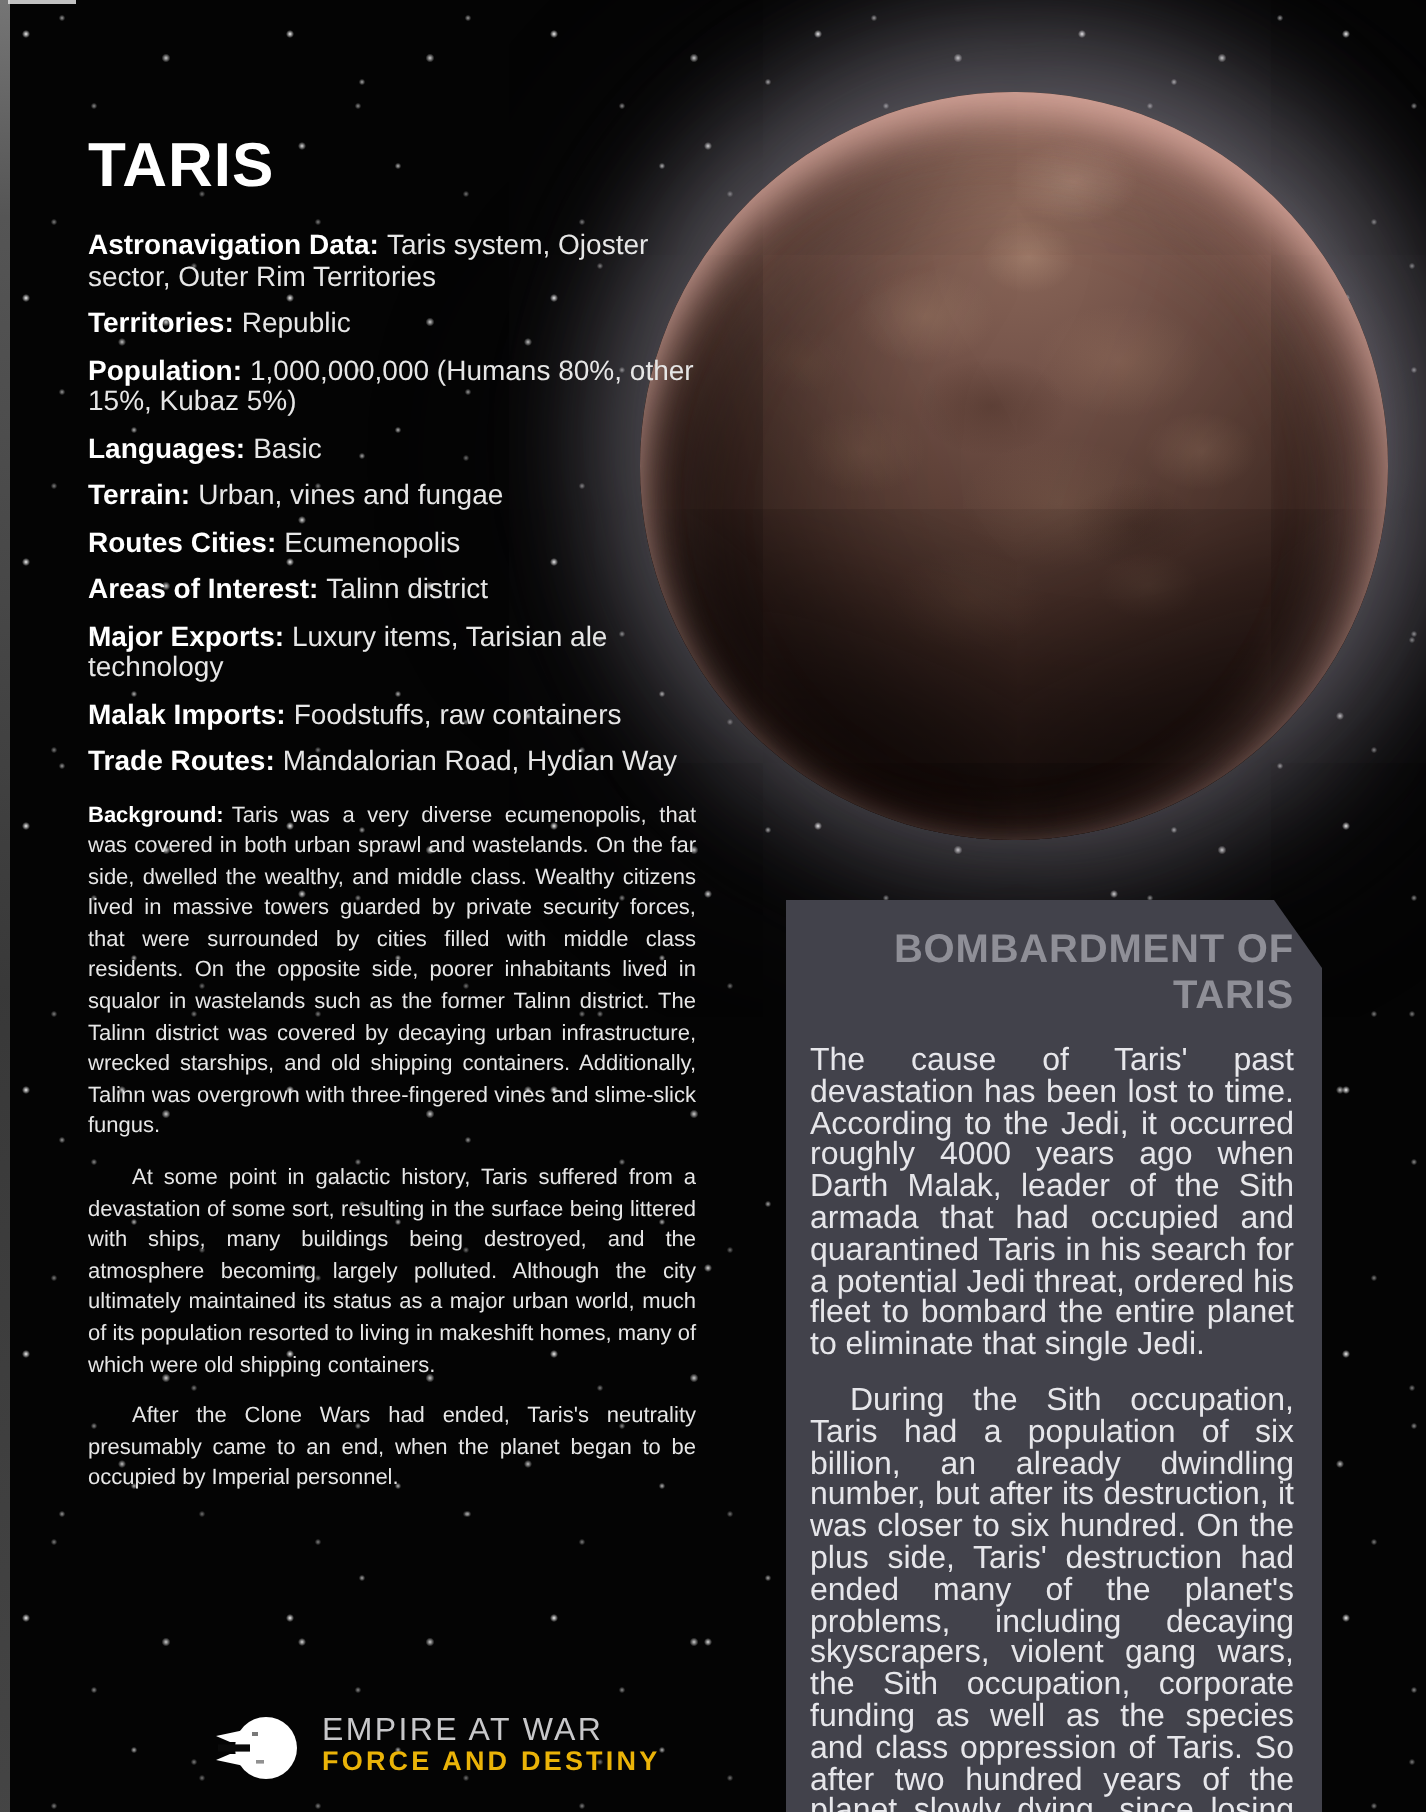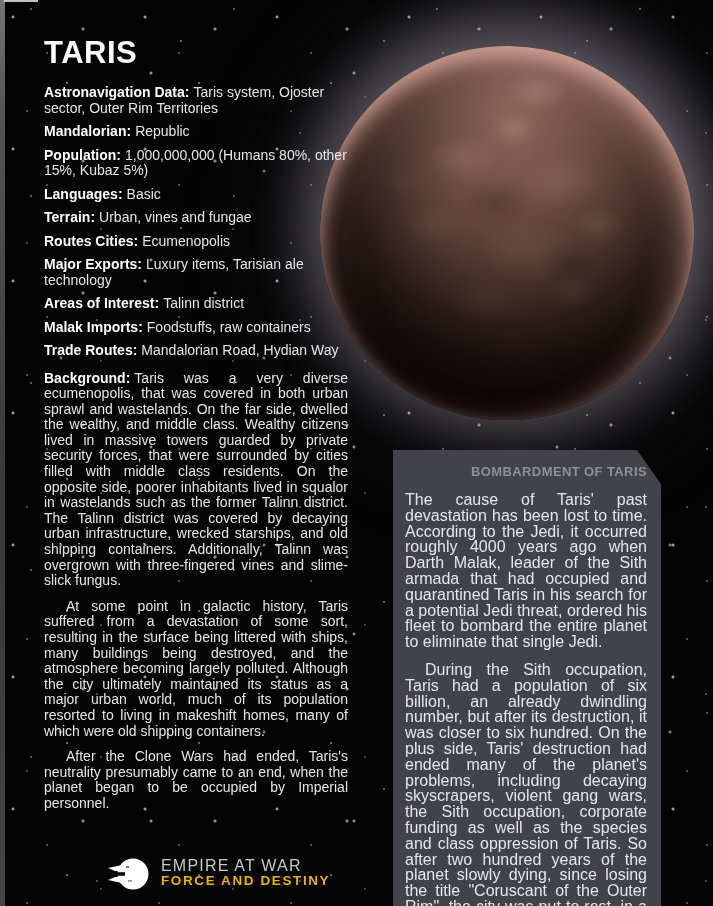--- a/index.html
+++ b/index.html
@@ -66,39 +66,39 @@
     content:"";position:absolute;inset:0;border-radius:50%;
     box-shadow:
       inset 0 10px 18px rgba(255,202,192,.55),
       inset 0 26px 52px rgba(235,172,156,.28),
       inset -14px 10px 34px rgba(240,178,168,.30),
       inset 0 -80px 120px rgba(5,2,2,.85),
       inset 52px -12px 92px rgba(5,2,2,.48);
   }
 
   
-  .left-col{position:absolute;left:44px;top:36px;width:304px;z-index:5;}
+  .left-col{position:absolute;left:44px;top:66px;width:304px;z-index:5;}
   h1.title{font-size:31px;line-height:34px;margin:0 0 15px;font-weight:bold;
     letter-spacing:.5px;color:#ffffff;}
   .field{margin:0 0 8px;font-size:14px;line-height:15.5px;}
   .field b{color:#ffffff;margin-right:4px;}
   .field span{color:#e6e6e6;}
-  .para{margin:10px 0 0;font-size:14px;line-height:15.6px;text-align:justify;color:#e6e6e6;}
+  .para{margin:10px 0 0;font-size:11px;line-height:15.6px;text-align:justify;color:#e6e6e6;}
   .para.bg{margin-top:12px;}
   .para b{color:#ffffff;margin-right:4px;}
   .para.indent{text-indent:22px;}
 
   
   .sidebar{
     position:absolute;left:393px;top:450px;width:268px;height:456px;z-index:4;
     background:#42424b;
     clip-path:polygon(0 0, 244px 0, 268px 34px, 268px 456px, 0 456px);
     box-sizing:border-box;padding:0 14px 0 12px;
   }
-  .sidebar h2{margin:14px 0 0;font-size:13px;font-weight:bold;letter-spacing:.4px;
+  .sidebar h2{margin:14px 0 0;font-size:20px;font-weight:bold;letter-spacing:.4px;
     text-align:right;color:#8f8f97;}
   .sidebar p{margin:12px 0 0;font-size:16px;line-height:15.8px;text-align:justify;color:#e6e6ea;}
   .sidebar p.first{margin-top:13px;}
   .sidebar p.indent{text-indent:20px;}
 
   
   .footer-logo{position:absolute;left:106px;top:854px;display:flex;align-items:center;z-index:5;}
   .logo-icon{width:44px;height:40px;flex:0 0 auto;}
   .logo-text{margin-left:11px;}
   .logo-line1{font-size:16px;letter-spacing:1.2px;color:#c8c8ca;line-height:14px;}
@@ -111,27 +111,27 @@
   <div class="stars"></div>
   <div class="stars2"></div>
 
   <div class="planet-halo"></div>
   <div class="planet"></div>
 
   <div class="left-col">
     <h1 class="title">TARIS</h1>
 
     <p class="field"><b>Astronavigation Data:</b><span>Taris system, Ojoster sector, Outer Rim Territories</span></p>
-    <p class="field"><b>Mandalorian:</b><span>Republic</span></p>
+    <p class="field"><b>Territories:</b><span>Republic</span></p>
     <p class="field"><b>Population:</b><span>1,000,000,000 (Humans 80%, other 15%, Kubaz 5%)</span></p>
     <p class="field"><b>Languages:</b><span>Basic</span></p>
     <p class="field"><b>Terrain:</b><span>Urban, vines and fungae</span></p>
     <p class="field"><b>Routes Cities:</b><span>Ecumenopolis</span></p>
+    <p class="field"><b>Areas of Interest:</b><span>Talinn district</span></p>
     <p class="field"><b>Major Exports:</b><span>Luxury items, Tarisian ale technology</span></p>
-    <p class="field"><b>Areas of Interest:</b><span>Talinn district</span></p>
     <p class="field"><b>Malak Imports:</b><span>Foodstuffs, raw containers</span></p>
     <p class="field"><b>Trade Routes:</b><span>Mandalorian Road, Hydian Way</span></p>
 
     <p class="para bg"><b>Background:</b><span>Taris was a very diverse ecumenopolis, that was covered in both urban sprawl and wastelands. On the far side, dwelled the wealthy, and middle class. Wealthy citizens lived in massive towers guarded by private security forces, that were surrounded by cities filled with middle class residents. On the opposite side, poorer inhabitants lived in squalor in wastelands such as the former Talinn district. The Talinn district was covered by decaying urban infrastructure, wrecked starships, and old shipping containers. Additionally, Talinn was overgrown with three-fingered vines and slime-slick fungus.</span></p>
     <p class="para indent">At some point in galactic history, Taris suffered from a devastation of some sort, resulting in the surface being littered with ships, many buildings being destroyed, and the atmosphere becoming largely polluted. Although the city ultimately maintained its status as a major urban world, much of its population resorted to living in makeshift homes, many of which were old shipping containers.</p>
     <p class="para indent">After the Clone Wars had ended, Taris's neutrality presumably came to an end, when the planet began to be occupied by Imperial personnel.</p>
   </div>
 
   <div class="sidebar">
     <h2>BOMBARDMENT OF TARIS</h2>

